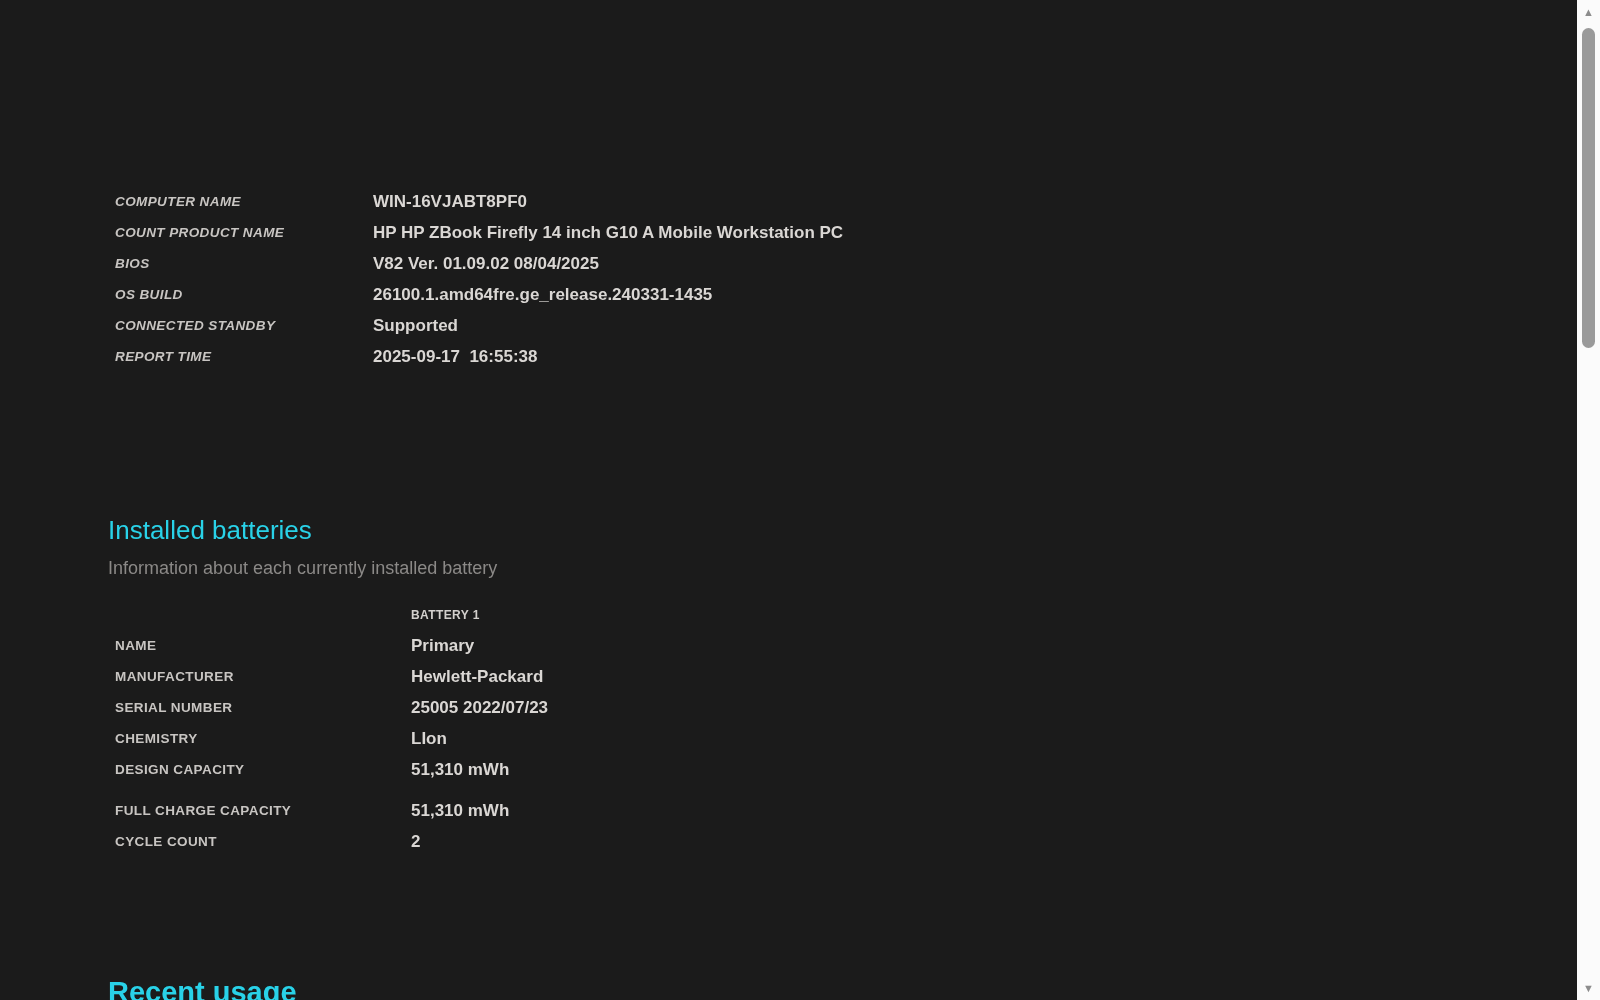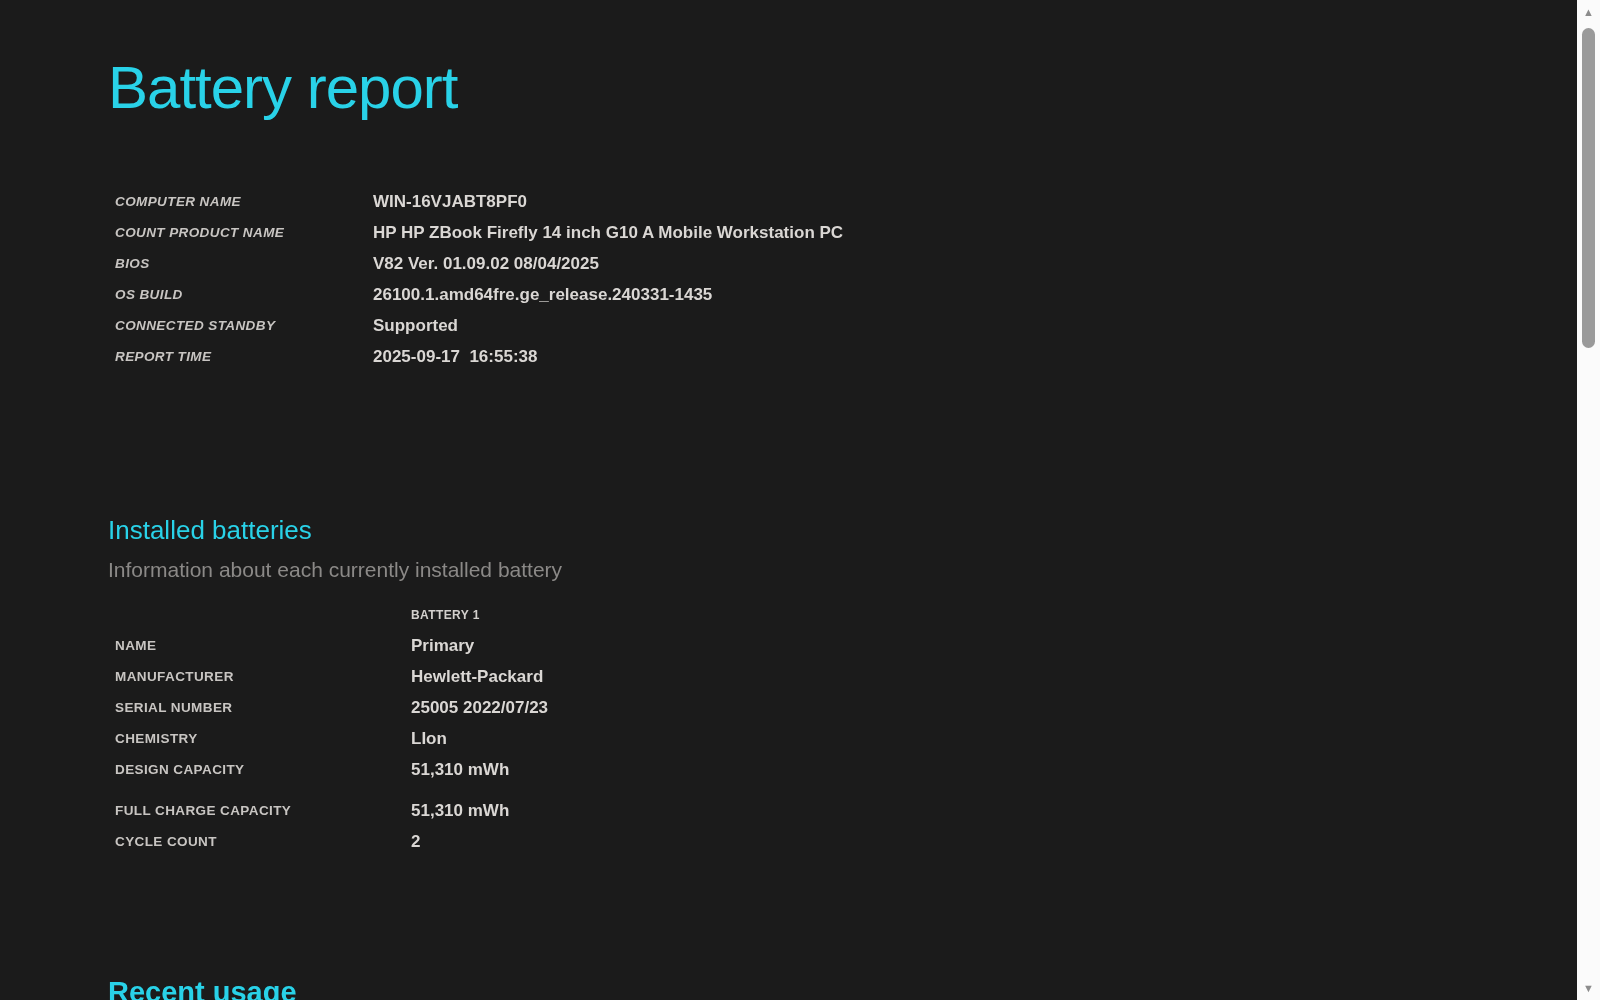--- a/index.html
+++ b/index.html
@@ -66,21 +66,21 @@
     font-weight: 500;
     color: #29d2e8;
     line-height: 1.15;
   }
   #installed-heading { top: 516px; }
   .section-subtitle {
     position: absolute;
     left: 108px;
     top: 558px;
     margin: 0;
-    font-size: 21px;
+    font-size: 18px;
     font-weight: 400;
     color: #8b8987;
   }
   #battery-table {
     position: absolute;
     left: 115px;
     top: 599px;
   }
   #battery-table td.k { width: 296px; }
   #battery-table td.colhead {
@@ -127,21 +127,20 @@
     height: 320px;
     background: #9a9a9a;
     border-radius: 7px;
   }
 </style>
 </head>
 <body>
 
 <div class="page">
 
-  <h1 class="title">Battery report</h1>
 
   <table class="kv" id="sysinfo">
     <tbody>
         <tr>
       <td class="k">COMPUTER NAME</td>
       <td class="v">WIN-16VJABT8PF0</td>
     </tr>
     <tr>
       <td class="k">COUNT PRODUCT NAME</td>
       <td class="v">HP HP ZBook Firefly 14 inch G10 A Mobile Workstation PC</td>

